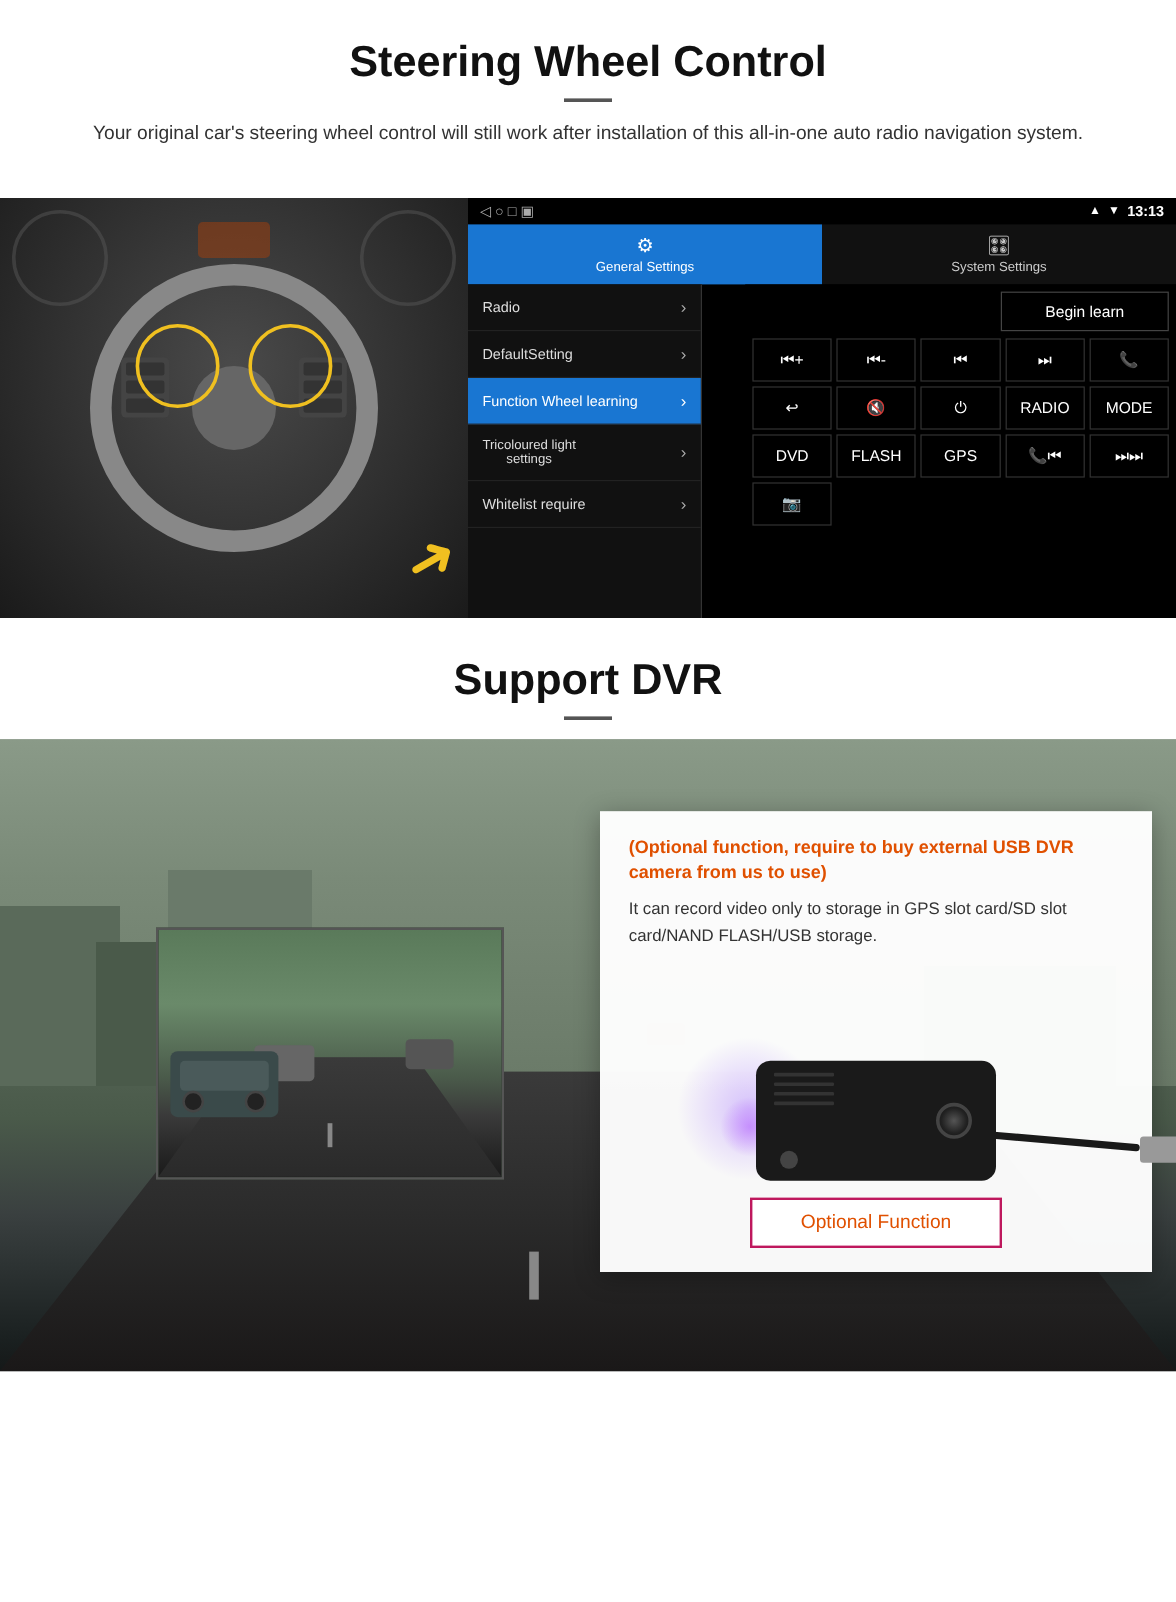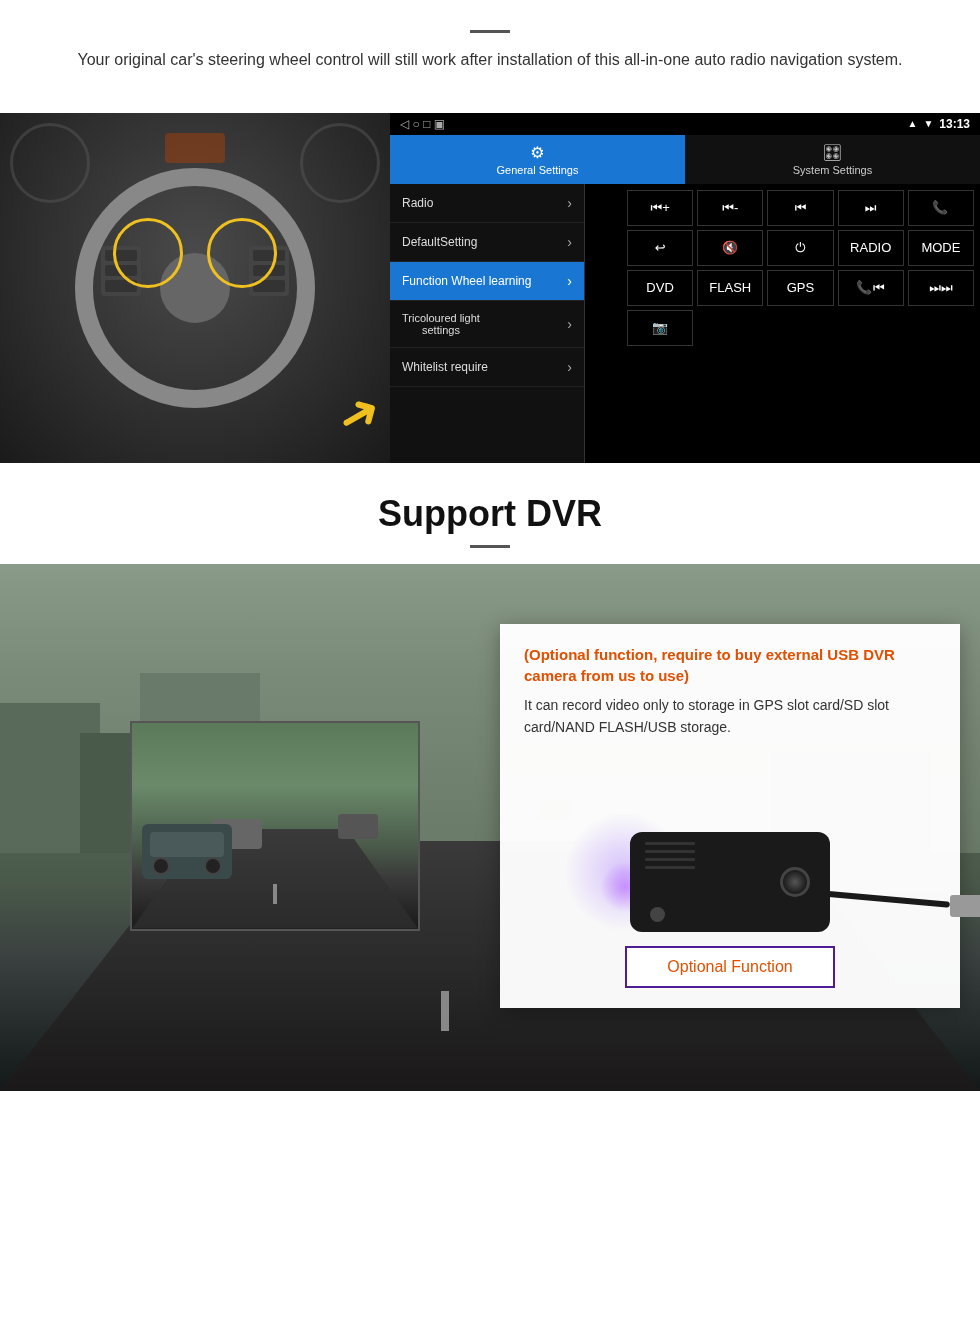--- a/index.html
+++ b/index.html
@@ -356,33 +356,34 @@
       bottom: 0;
       left: 40px;
       width: 120px;
       height: 120px;
       background: radial-gradient(ellipse at center, rgba(180,140,255,0.5) 0%, transparent 70%);
     }
     .optional-function-btn {
       display: block;
       margin: 0 auto;
       background: #fff;
-      border: 2px solid #4c1d95;
+      border: 2px solid #be185d;
       color: #e05000;
       padding: 10px 40px;
       font-size: 16px;
       font-weight: 500;
       cursor: pointer;
       text-align: center;
     }
   </style>
 </head>
 <body>
 
 <section class="section1">
+  <h1>Steering Wheel Control</h1>
   <div class="section1-divider"></div>
   <p>Your original car's steering wheel control will still work after installation of this all-in-one auto radio navigation system.</p>
 </section>
 
 <div class="steering-composite">
 
   <div class="steering-photo">
     <div class="sw-bg">
 
       <div style="position:absolute;top:10px;left:10px;width:80px;height:80px;border-radius:50%;border:3px solid #555;opacity:0.5;"></div>
@@ -454,20 +455,23 @@
           <span>Tricoloured light<br>settings</span>
           <span class="chevron">›</span>
         </div>
         <div class="tablet-menu-item">
           <span>Whitelist require</span>
           <span class="chevron">›</span>
         </div>
       </div>
 
       <div class="tablet-right">
+        <div class="begin-learn-row">
+          <button class="begin-learn-btn">Begin learn</button>
+        </div>
 
         <div class="ctrl-grid">
 
           <button class="ctrl-btn">⏮+</button>
           <button class="ctrl-btn">⏮-</button>
           <button class="ctrl-btn">⏮</button>
           <button class="ctrl-btn">⏭</button>
           <button class="ctrl-btn">📞</button>
 
           <button class="ctrl-btn">↩</button>

